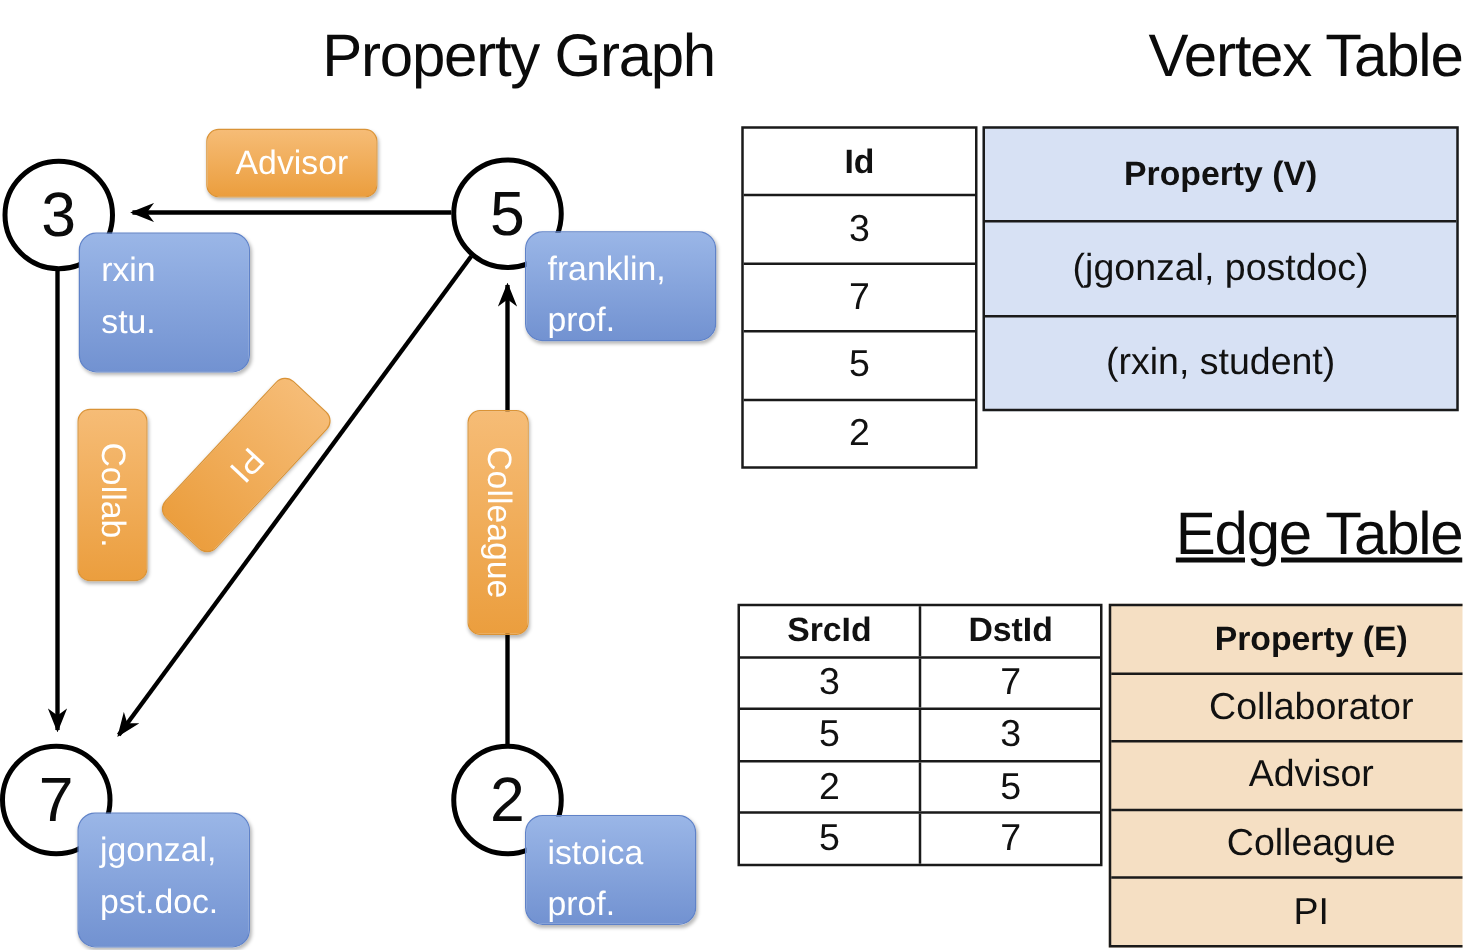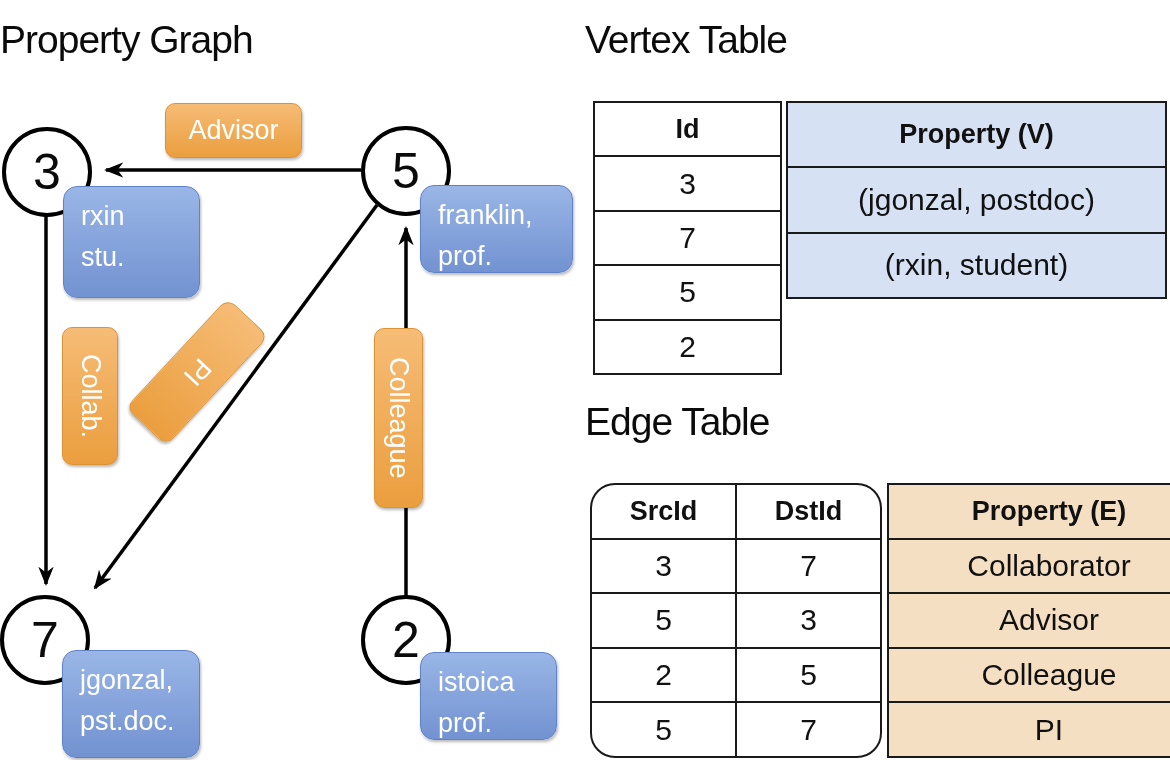--- a/index.html
+++ b/index.html
@@ -5,26 +5,26 @@
   html,body{margin:0;padding:0;}
   body{
     width:1170px;height:760px;position:relative;overflow:hidden;
     background:#ffffff;
     font-family:"Liberation Sans", sans-serif;
     color:#111;
   }
   
   .big-title{
     position:absolute;
-    font-size:39px;font-weight:300;letter-spacing:-1px;color:#0b0b0b;
-    text-align:left;white-space:nowrap;
+    font-size:48px;font-weight:300;letter-spacing:-1px;color:#0b0b0b;
+    text-align:right;white-space:nowrap;
   }
   #pg-title{left:0;width:572px;top:18px;}
   #vt-title{left:585px;width:585px;top:18px;}
-  #et-title{left:585px;width:585px;top:400px;}
+  #et-title{left:585px;width:585px;top:400px;text-decoration:underline;}
 
   
   #graph-svg{position:absolute;left:0;top:0;z-index:1;}
   .vertex-circle{
     position:absolute;width:90px;height:90px;box-sizing:border-box;
     border:4px solid #000;border-radius:50%;background:#fff;z-index:2;
     display:flex;align-items:center;justify-content:center;
     font-size:50px;font-weight:300;color:#0b0b0b;
   }
   .prop-box{
@@ -141,35 +141,35 @@
       <div class="tcell">7</div>
     </div>
   <div class="trow">
       <div class="tcell">5</div>
     </div>
   <div class="trow">
       <div class="tcell">2</div>
     </div>
 </div>
 
-<div class="tbox fill-blue" style="left:786px;top:101px;width:381px;height:198px;">
+<div class="tbox fill-blue" style="left:786px;top:101px;width:381px;height:228px;">
   <div class="trow">
       <div class="tcell hdr">Property (V)</div>
     </div>
   <div class="trow">
       <div class="tcell">(jgonzal, postdoc)</div>
     </div>
   <div class="trow">
       <div class="tcell">(rxin, student)</div>
     </div>
 </div>
 
 <div class="big-title" id="et-title">Edge Table</div>
 
-<div class="tbox" style="left:590px;top:483px;width:292px;height:275px;border-radius:25px;">
+<div class="tbox" style="left:590px;top:483px;width:292px;height:210px;">
   <div class="trow">
     <div class="tcell hdr split">SrcId</div>
     <div class="tcell hdr">DstId</div>
   </div>
   <div class="trow">
     <div class="tcell split">3</div>
     <div class="tcell">7</div>
   </div>
   <div class="trow">
     <div class="tcell split">5</div>

